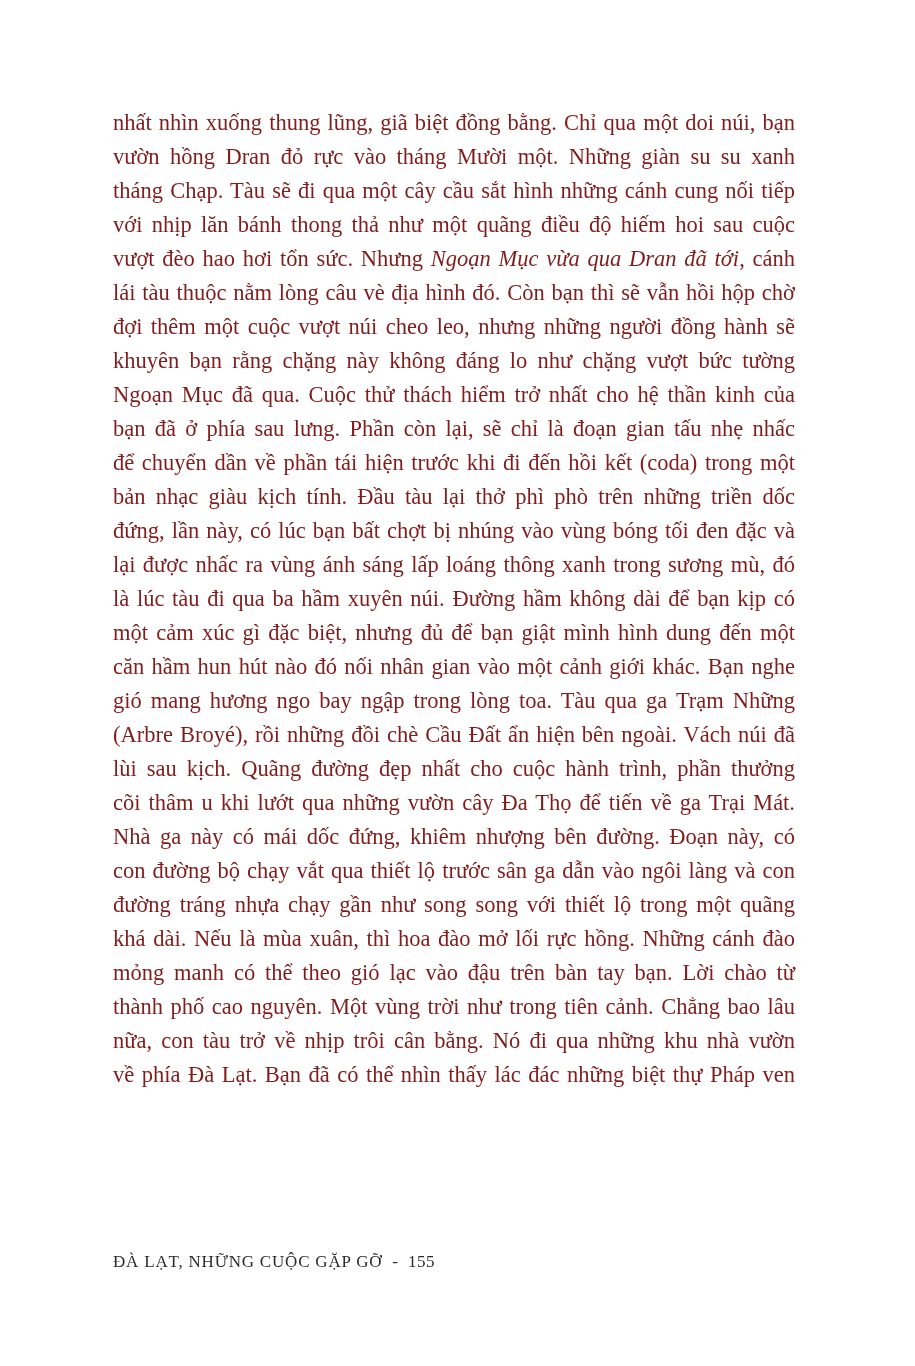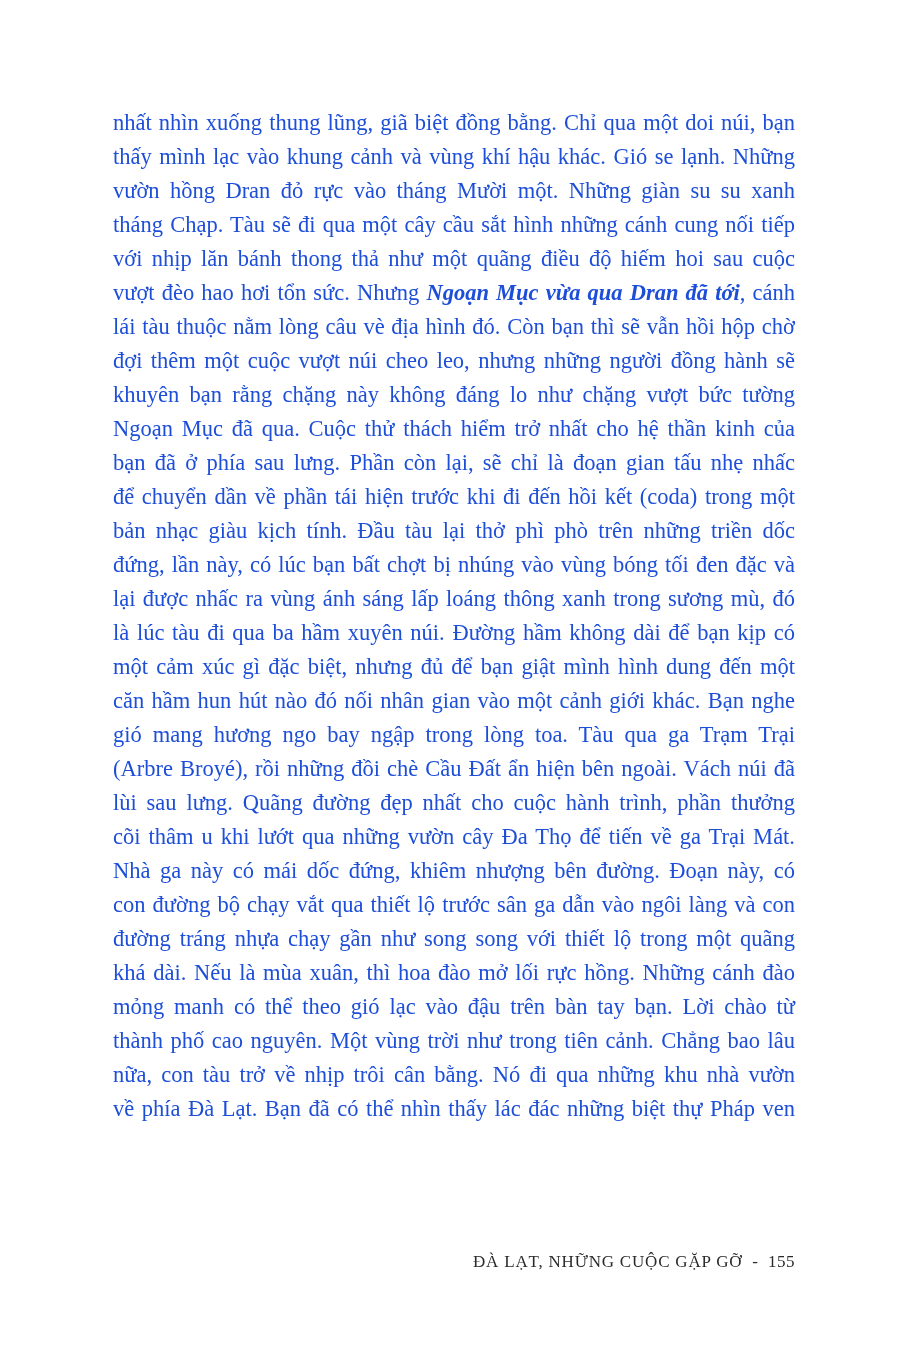--- a/index.html
+++ b/index.html
@@ -14,35 +14,33 @@
   .text-block {
     position: absolute;
     left: 113px;
     top: 106px;
     width: 682px;
   }
   .line {
     font-size: 22.5px;
     line-height: 34px;
     height: 34px;
-    color: #1d4ed8;
+    color: #7f1d1d;
     text-align: justify;
     text-align-last: justify;
     white-space: normal;
   }
   .line em {
     font-style: italic;
-    font-weight: bold;
   }
   .running-footer {
     position: absolute;
     left: 113px;
     top: 1251px;
     width: 682px;
-    text-align: right;
     font-size: 17px;
     line-height: 22px;
     color: #2a2a2a;
   }
   .footer-title {
     letter-spacing: 0.8px;
   }
   .footer-sep {
     display: inline-block;
     margin: 0 10px;
@@ -52,40 +50,39 @@
     letter-spacing: 0.5px;
   }
 </style>
 </head>
 <body>
 
 <div class="page">
 
   <main class="text-block">
     <div class="line">nhất nhìn xuống thung lũng, giã biệt đồng bằng. Chỉ qua một doi núi, bạn</div>
-    <div class="line">thấy mình lạc vào khung cảnh và vùng khí hậu khác. Gió se lạnh. Những</div>
     <div class="line">vườn hồng Dran đỏ rực vào tháng Mười một. Những giàn su su xanh</div>
     <div class="line">tháng Chạp. Tàu sẽ đi qua một cây cầu sắt hình những cánh cung nối tiếp</div>
     <div class="line">với nhịp lăn bánh thong thả như một quãng điều độ hiếm hoi sau cuộc</div>
     <div class="line"><span>vượt đèo hao hơi tổn sức. Nhưng </span><em>Ngoạn Mục vừa qua Dran đã tới</em><span>, cánh</span></div>
     <div class="line">lái tàu thuộc nằm lòng câu vè địa hình đó. Còn bạn thì sẽ vẫn hồi hộp chờ</div>
     <div class="line">đợi thêm một cuộc vượt núi cheo leo, nhưng những người đồng hành sẽ</div>
     <div class="line">khuyên bạn rằng chặng này không đáng lo như chặng vượt bức tường</div>
     <div class="line">Ngoạn Mục đã qua. Cuộc thử thách hiểm trở nhất cho hệ thần kinh của</div>
     <div class="line">bạn đã ở phía sau lưng. Phần còn lại, sẽ chỉ là đoạn gian tấu nhẹ nhấc</div>
     <div class="line">để chuyển dần về phần tái hiện trước khi đi đến hồi kết (coda) trong một</div>
     <div class="line">bản nhạc giàu kịch tính. Đầu tàu lại thở phì phò trên những triền dốc</div>
     <div class="line">đứng, lần này, có lúc bạn bất chợt bị nhúng vào vùng bóng tối đen đặc và</div>
     <div class="line">lại được nhấc ra vùng ánh sáng lấp loáng thông xanh trong sương mù, đó</div>
     <div class="line">là lúc tàu đi qua ba hầm xuyên núi. Đường hầm không dài để bạn kịp có</div>
     <div class="line">một cảm xúc gì đặc biệt, nhưng đủ để bạn giật mình hình dung đến một</div>
     <div class="line">căn hầm hun hút nào đó nối nhân gian vào một cảnh giới khác. Bạn nghe</div>
-    <div class="line">gió mang hương ngo bay ngập trong lòng toa. Tàu qua ga Trạm Trại</div>
+    <div class="line">gió mang hương ngo bay ngập trong lòng toa. Tàu qua ga Trạm Những</div>
     <div class="line">(Arbre Broyé), rồi những đồi chè Cầu Đất ẩn hiện bên ngoài. Vách núi đã</div>
-    <div class="line">lùi sau lưng. Quãng đường đẹp nhất cho cuộc hành trình, phần thưởng</div>
+    <div class="line">lùi sau kịch. Quãng đường đẹp nhất cho cuộc hành trình, phần thưởng</div>
     <div class="line">cõi thâm u khi lướt qua những vườn cây Đa Thọ để tiến về ga Trại Mát.</div>
     <div class="line">Nhà ga này có mái dốc đứng, khiêm nhượng bên đường. Đoạn này, có</div>
     <div class="line">con đường bộ chạy vắt qua thiết lộ trước sân ga dẫn vào ngôi làng và con</div>
     <div class="line">đường tráng nhựa chạy gần như song song với thiết lộ trong một quãng</div>
     <div class="line">khá dài. Nếu là mùa xuân, thì hoa đào mở lối rực hồng. Những cánh đào</div>
     <div class="line">mỏng manh có thể theo gió lạc vào đậu trên bàn tay bạn. Lời chào từ</div>
     <div class="line">thành phố cao nguyên. Một vùng trời như trong tiên cảnh. Chẳng bao lâu</div>
     <div class="line">nữa, con tàu trở về nhịp trôi cân bằng. Nó đi qua những khu nhà vườn</div>
     <div class="line">về phía Đà Lạt. Bạn đã có thể nhìn thấy lác đác những biệt thự Pháp ven</div>
   </main>

